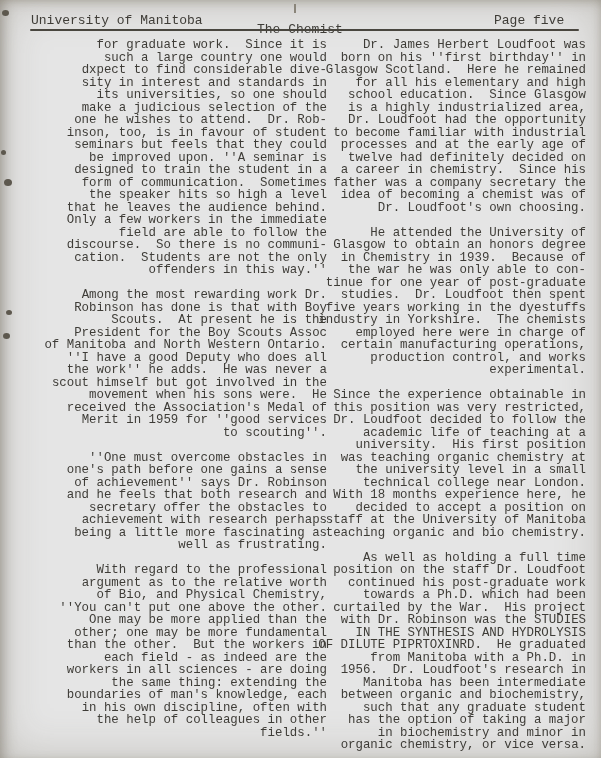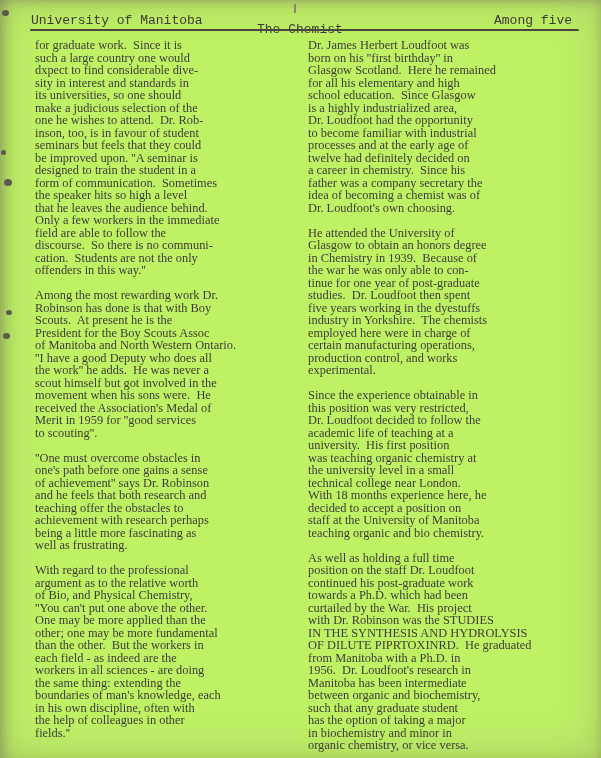--- a/index.html
+++ b/index.html
@@ -1,55 +1,56 @@
 <!DOCTYPE html>
 <html><head>
 <meta charset="utf-8">
 <style>
   html,body{margin:0;padding:0;}
   .page{
     position:relative;
     width:601px;height:758px;
-    background:#bef264;
+    background:#e5e5e5;
     box-shadow:
       inset 0 0 45px rgba(125,118,104,.32),
       inset 10px 0 14px -7px rgba(95,88,76,.45),
       inset -6px 0 10px -6px rgba(125,118,104,.35),
       inset 0 8px 12px -6px rgba(125,118,104,.35);
     overflow:hidden;
     font-family:"Liberation Mono","DejaVu Sans Mono",monospace;
     color:#3e3c37;
+    text-align:right;
   }
   .header{position:absolute;top:13px;left:0;width:100%;height:18px;font-size:13px;line-height:15px;}
   .hdr-left{position:absolute;left:31px;top:0;}
   .hdr-center{position:absolute;left:257px;top:9px;}
   .hdr-right{position:absolute;left:494px;top:0;}
   .rule{position:absolute;top:29px;left:30px;width:549px;height:2px;background:#49463f;border-radius:1px;}
   .tick{position:absolute;top:4px;left:294px;width:2px;height:9px;background:#8a857a;}
-  .col{position:absolute;top:39px;font-size:12.4px;line-height:12.5px;letter-spacing:0px;font-family:Liberation Serif, serif;}
+  .col{position:absolute;top:39px;font-size:12.4px;line-height:12.5px;letter-spacing:0px;}
   .col-left{left:35px;width:292px;}
   .col-right{left:308px;width:278px;}
   .col p{margin:0 0 12.5px 0;white-space:pre-wrap;}
   .col p:last-child{margin-bottom:0;}
   .speck{position:absolute;background:#5d584e;border-radius:50%;}
   .s1{left:2px;top:10px;width:7px;height:6px;}
   .s2{left:4px;top:179px;width:8px;height:7px;}
   .s3{left:6px;top:310px;width:6px;height:5px;}
   .s4{left:3px;top:333px;width:7px;height:6px;}
   .s5{left:1px;top:150px;width:5px;height:5px;}
 </style>
 </head>
 <body>
 
 <div class="page">
 
   <div class="header">
     <span class="hdr-left">University of Manitoba</span>
     <span class="hdr-center">The Chemist</span>
-    <span class="hdr-right">Among five</span>
+    <span class="hdr-right">Page five</span>
   </div>
   <div class="rule"></div>
   <div class="tick"></div>
 
   <div class="col col-left">
     <p>for graduate work.  Since it is
 such a large country one would
 dxpect to find considerable dive-
 sity in interest and standards in
 its universities, so one should
@@ -76,21 +77,21 @@
 the work'' he adds.  He was never a
 scout himself but got involved in the
 movement when his sons were.  He
 received the Association's Medal of
 Merit in 1959 for ''good services
 to scouting''.</p>
     <p>''One must overcome obstacles in
 one's path before one gains a sense
 of achievement'' says Dr. Robinson
 and he feels that both research and
-teaching offer the obstacles to
+secretary offer the obstacles to
 achievement with research perhaps
 being a little more fascinating as
 well as frustrating.</p>
     <p>With regard to the professional
 argument as to the relative worth
 of Bio, and Physical Chemistry,
 ''You can't put one above the other.
 One may be more applied than the
 other; one may be more fundamental
 than the other.  But the workers in

